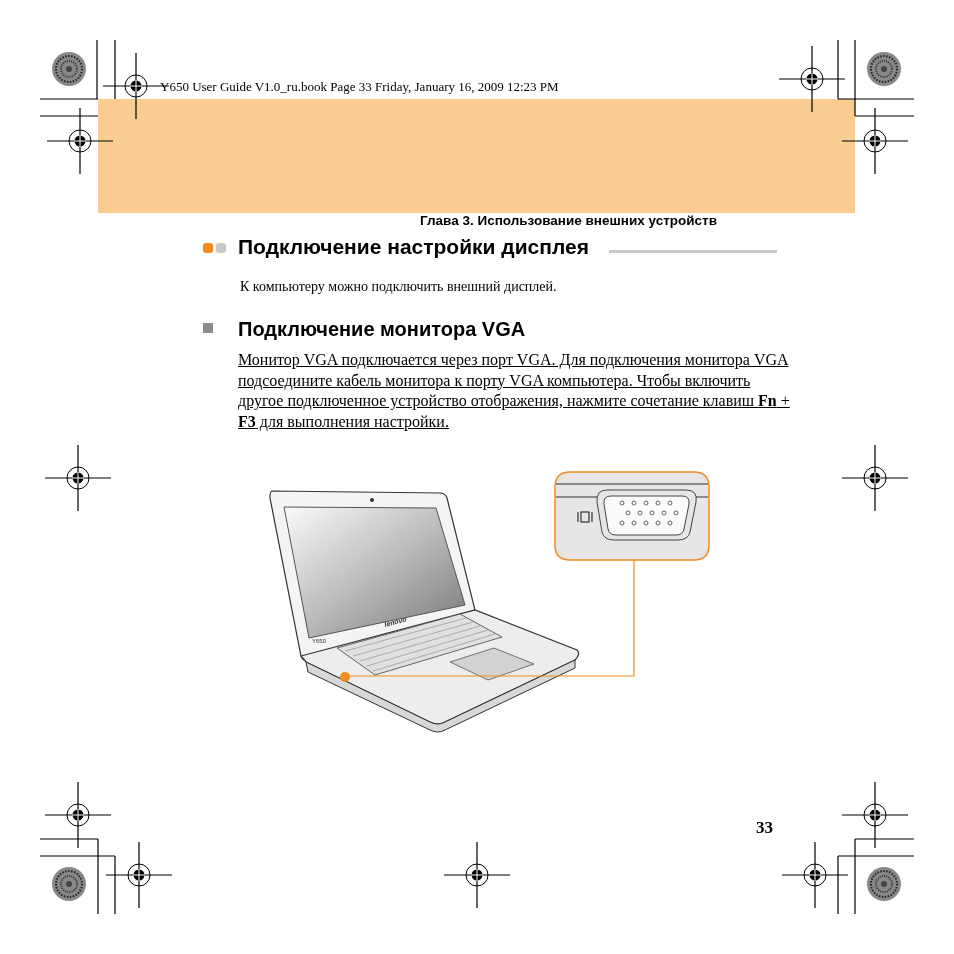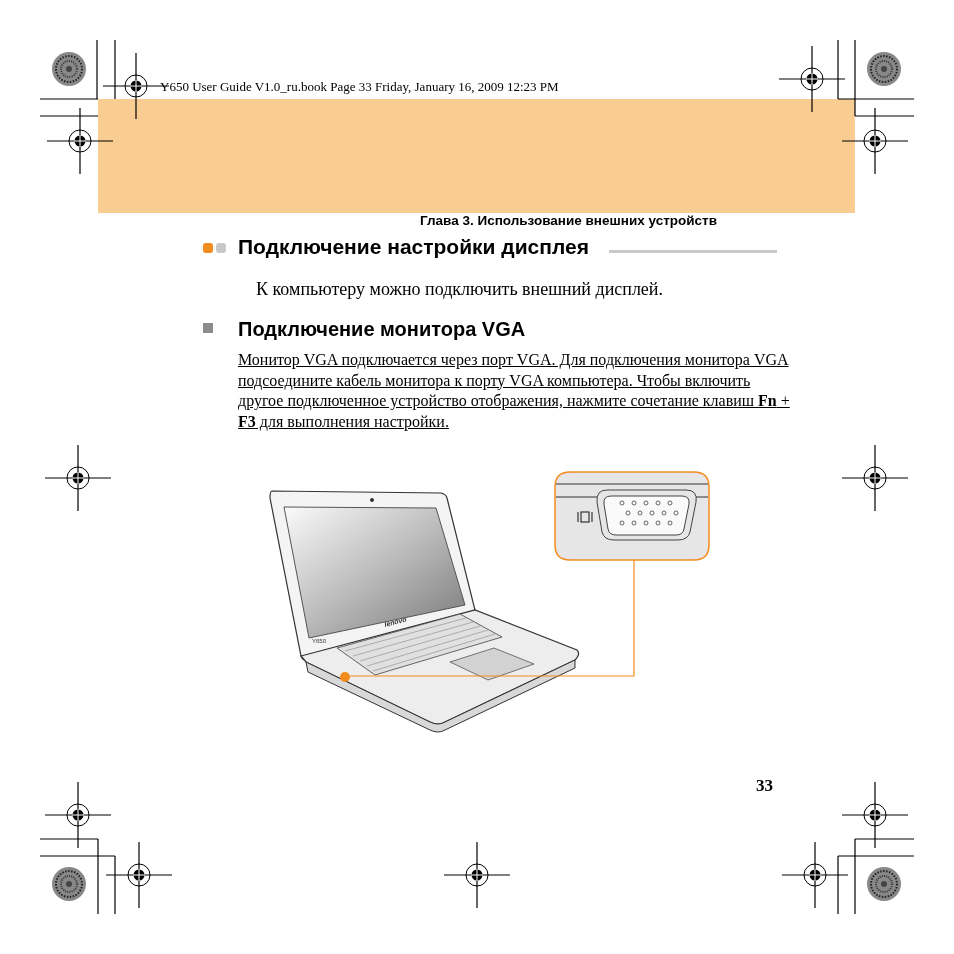--- a/index.html
+++ b/index.html
@@ -4,26 +4,26 @@
 <style>
   html,body{margin:0;padding:0;background:#fff;}
   body{width:954px;height:954px;position:relative;overflow:hidden;font-family:"Liberation Serif",serif;color:#000;}
   .abs{position:absolute;}
   .band{left:98px;top:99px;width:757px;height:114px;background:#f9cd92;}
   .band-title{left:420px;top:185px;font-family:"Liberation Sans",sans-serif;font-weight:bold;font-size:13.5px;white-space:nowrap;margin-top:28px;}
   .header-line{left:160px;top:79px;font-size:13px;white-space:nowrap;}
   .h1{left:238px;top:235px;font-family:"Liberation Sans",sans-serif;font-weight:bold;font-size:21px;white-space:nowrap;}
   .h1-rule{left:609px;top:250px;width:168px;height:3px;background:#c9c9c9;}
   .dot{width:10px;height:10px;border-radius:3px;top:243px;}
-  .intro{left:256px;top:279px;font-size:18px;white-space:nowrap;}
+  .intro{left:240px;top:279px;font-size:14px;white-space:nowrap;}
   .h2-bullet{left:203px;top:323px;width:10px;height:10px;background:#8c8c8c;}
   .h2{left:238px;top:318px;font-family:"Liberation Sans",sans-serif;font-weight:bold;font-size:20px;white-space:nowrap;}
   .para{left:238px;top:350px;width:560px;font-size:16px;line-height:20.5px;text-decoration:underline;}
   .para b{font-weight:bold;}
-  .pagenum{left:756px;top:776px;font-weight:bold;font-size:17px;text-align:right;}
+  .pagenum{left:756px;top:818px;font-weight:bold;font-size:17px;text-align:right;}
   svg{position:absolute;left:0;top:0;}
 </style>
 </head>
 <body>
 
 <div class="abs band"></div>
 <div class="abs band-title">Глава 3. Использование внешних устройств</div>
 
 <div class="abs header-line">Y650 User Guide V1.0_ru.book  Page 33  Friday, January 16, 2009  12:23 PM</div>
 

